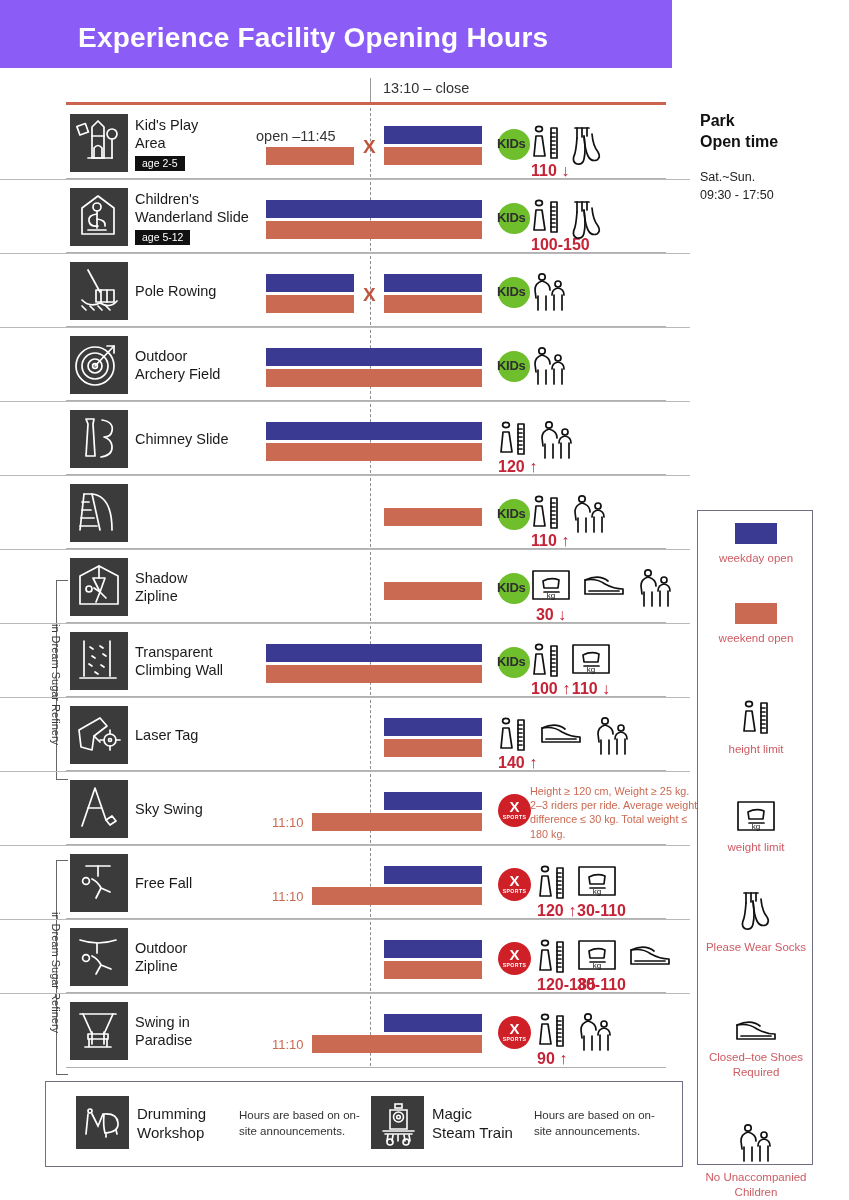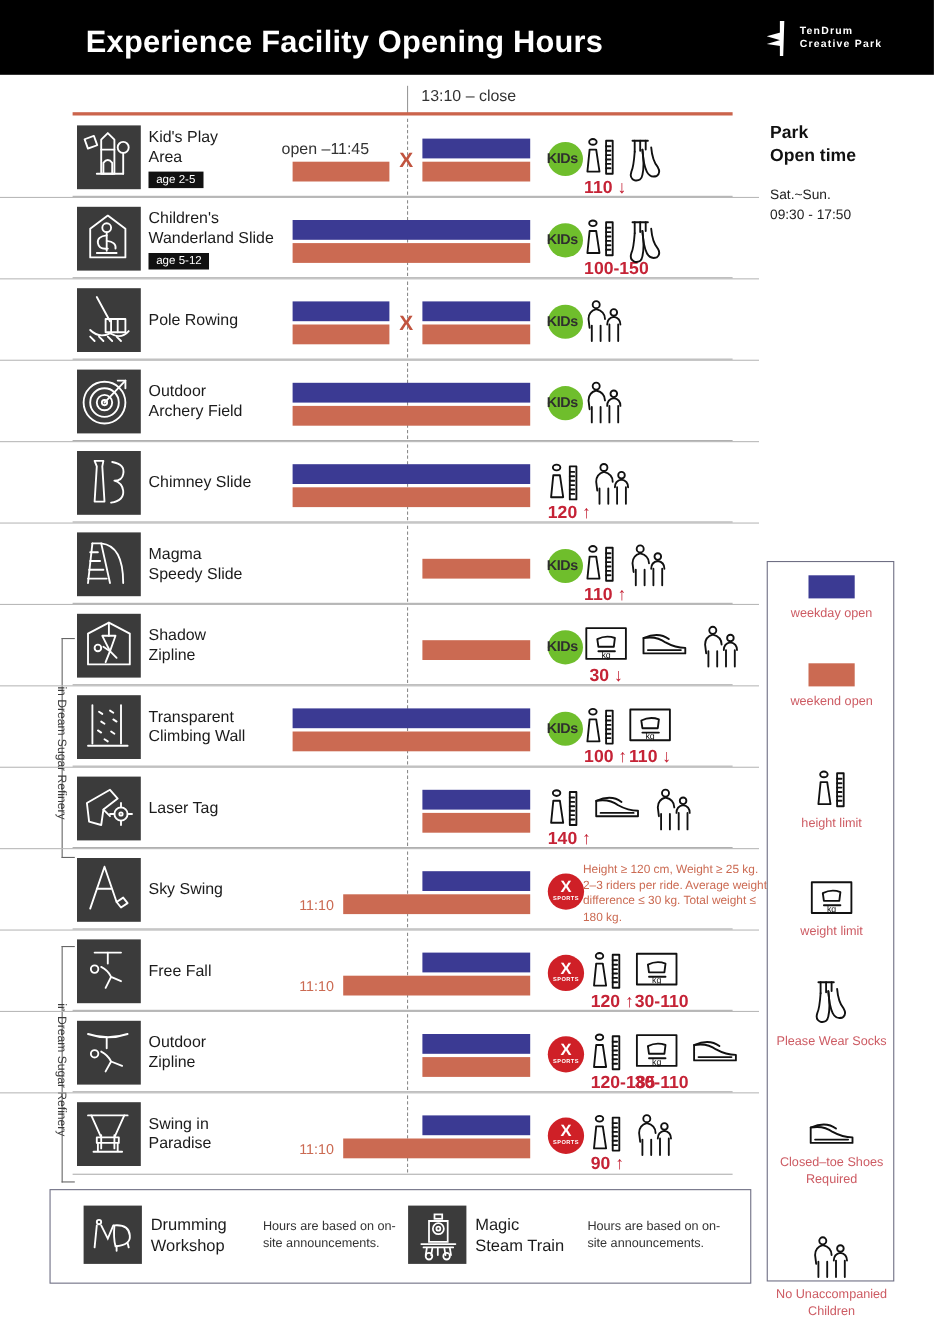--- a/index.html
+++ b/index.html
@@ -4,22 +4,22 @@
 <style>
   * { box-sizing: border-box; margin:0; padding:0; }
   html,body { background:#ffffff; }
   body {
     width:849px; height:1200px; position:relative; overflow:hidden;
     font-family:"Liberation Sans", sans-serif; color:#222;
   }
 
   
   .header{
-    position:absolute; left:0; top:0; width:849px; height:68px;
-    background:#000000; display:flex; align-items:center;
+    position:absolute; left:0; top:0; width:672px; height:68px;
+    background:#8b5cf6; display:flex; align-items:center;
   }
   .header-title{
     position:absolute; left:78px; top:22px;
     color:#fff; font-size:28px; font-weight:bold; letter-spacing:.2px;
   }
   .brand{ position:absolute; left:695px; top:18px; display:flex; align-items:center; gap:6px;}
   .brand-mark{ width:26px; height:34px; position:relative; }
   .brand-text{ color:#fff; font-size:9.5px; line-height:12px; font-weight:bold; letter-spacing:1.1px;}
   .tl-open{ position:absolute; left:256px; top:80px; font-size:14.5px; color:#333;margin-top:48px;}
   .tl-close{ position:absolute; left:383px; top:80px; font-size:14.5px; color:#333; font-weight:bold;text-align:right;}
@@ -355,24 +355,20 @@
       <div class="row-rule"></div>
       <div class="ico">
         <svg viewBox="0 0 58 58" width="58" height="58">
           <g fill="none" stroke="#fff" stroke-width="1.7" stroke-linecap="round" stroke-linejoin="round">
             <path d="M14 10 L22 10 L30 46"></path>
             <path d="M14 10 L10 46"></path>
             <path d="M12 18 L19 18 M12 26 L21 26 M11 34 L24 34 M10 42 L27 42"></path>
             <path d="M22 10 Q42 12 42 46"></path>
           </g>
         </svg>
-      </div>
-      <div class="rname">
-        <div class="t">Magma</div>
-        <div class="t">Speedy Slide</div>
       </div>
       <div class="divider"></div>
       <div class="bar orange" style="left:384px;top:32px;width:98px;"></div>
       <div class="kids" style="left:498px;top:23px;">
         <span>KIDs</span>
       </div>
       <div class="rico" style="left:531px;top:18px;">
         <svg viewBox="0 0 30 36" width="30" height="36">
           <g fill="none" stroke="#111" stroke-width="1.7" stroke-linecap="round" stroke-linejoin="round">
             <ellipse cx="8" cy="5" rx="3.4" ry="2.6"></ellipse>

